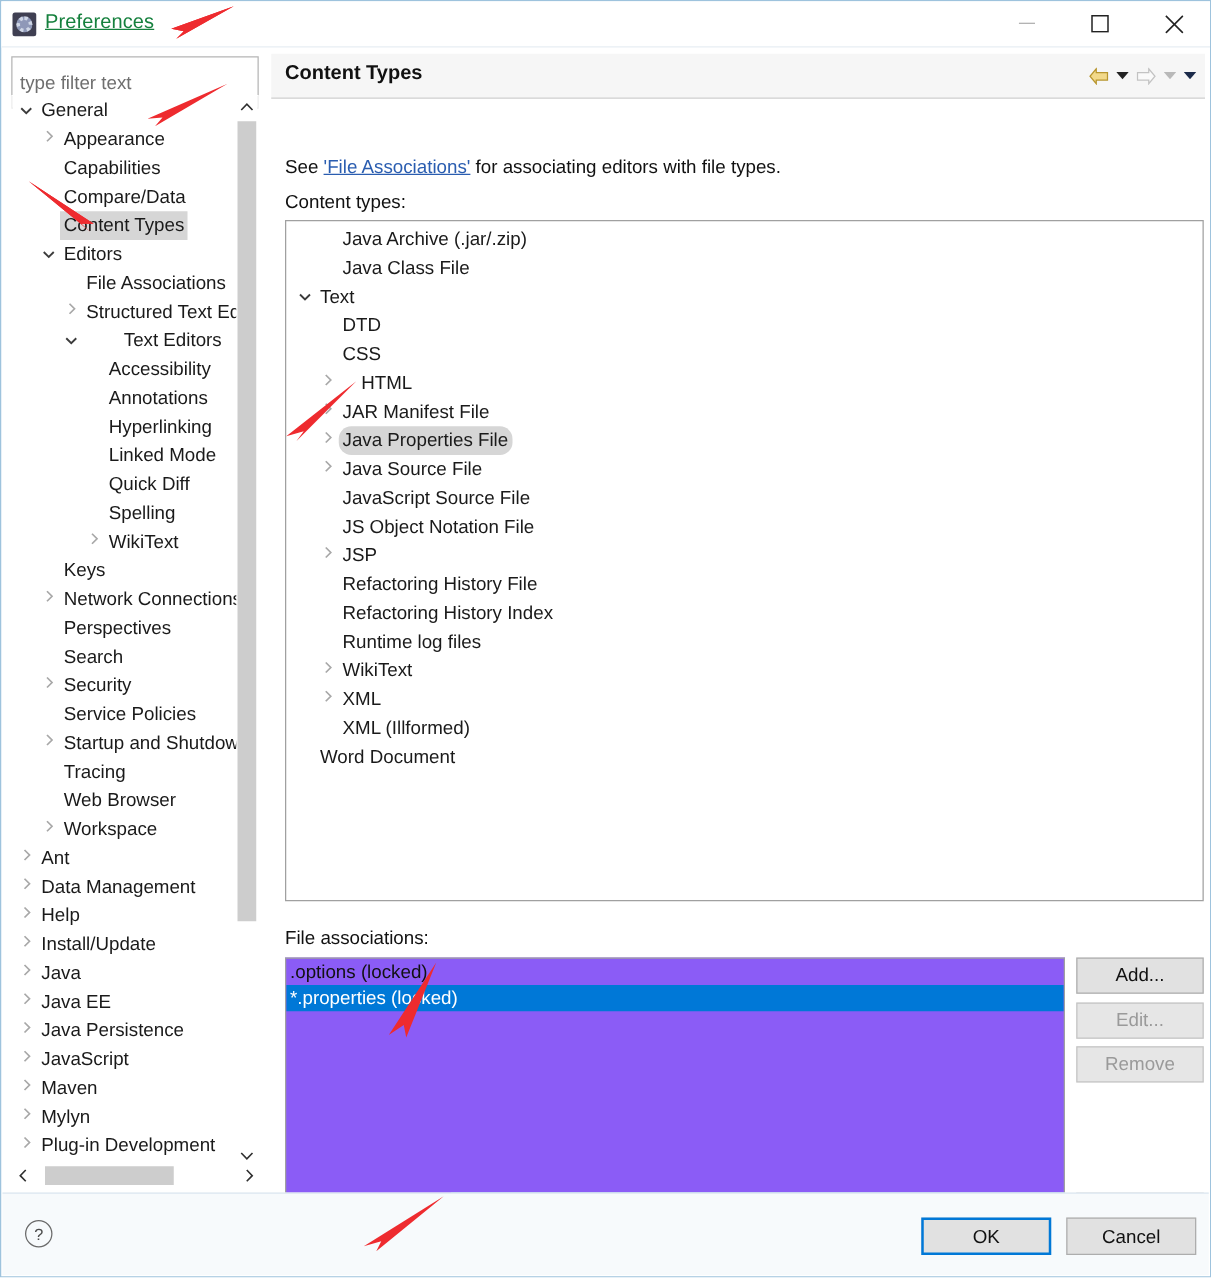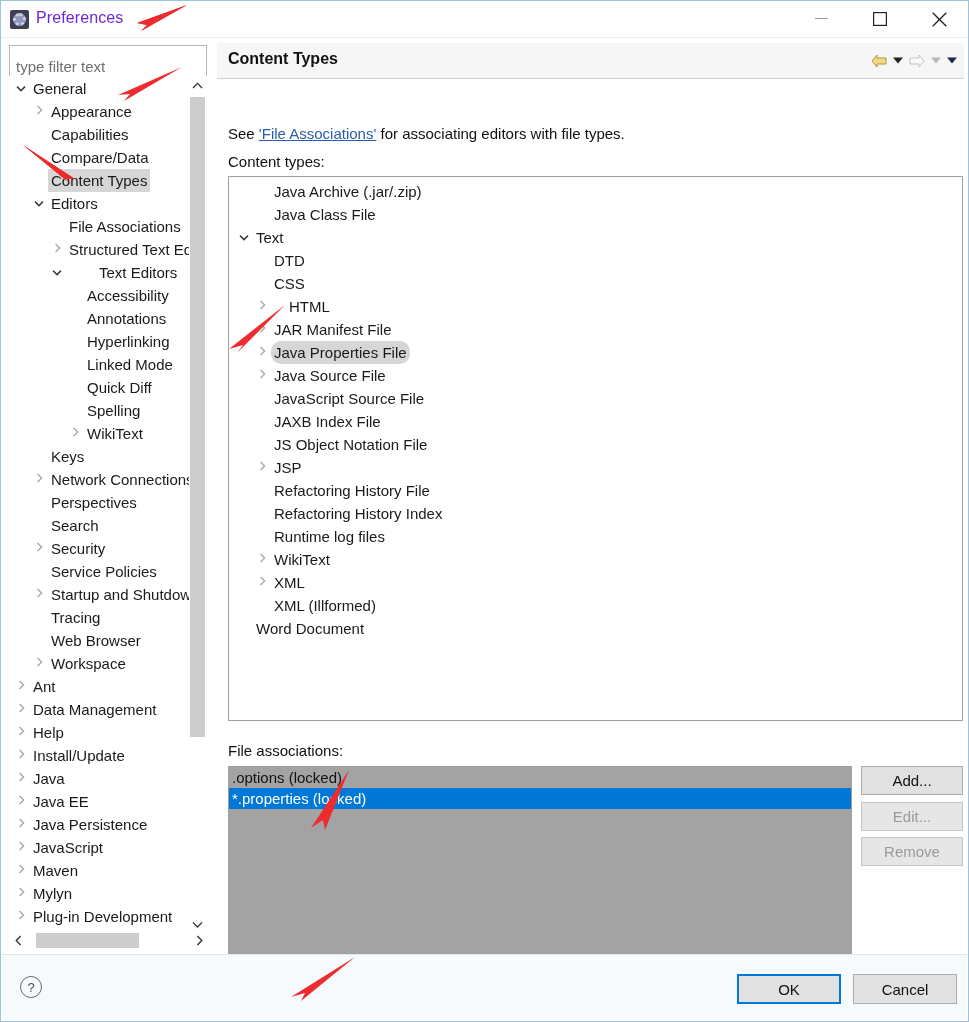--- a/index.html
+++ b/index.html
@@ -49,22 +49,23 @@
     width: 13px; height: 13px;
     border-radius: 50%;
     border: 3px dotted #cfd6e6;
     box-sizing: border-box;
     background: #8f98b8;
   }
   #title-text {
     position: absolute;
     left: 35px; top: 8px;
     font-size: 16px;
-    color: #6d28d9;
+    color: #15803d;
     letter-spacing: 0.1px;
+    text-decoration: underline;
   }
   .winbtn {
     position: absolute;
     top: 0;
     width: 46px; height: 36px;
     display: flex;
     align-items: center;
     justify-content: center;
     color: #555555;
   }
@@ -289,21 +290,21 @@
     left: 11px; top: 663px;
     font-size: 15px;
     color: #111111;
   }
   #fa-box {
     position: absolute;
     left: 11px; top: 687px;
     width: 624px;
     height: 209px;
     border: 1px solid #a0a0a0;
-    background: #a3a3a3;
+    background: #8b5cf6;
     box-sizing: border-box;
     overflow: hidden;
   }
   .farow {
     height: 21px;
     line-height: 21px;
     font-size: 15px;
     padding-left: 3px;
     color: #111111;
     white-space: nowrap;
@@ -611,21 +612,20 @@
             <div class="ctnode"><span class="ctarrow" style="left: 26px;"><svg width="7" height="10" viewBox="0 0 7 10">
                   <polyline points="1.6,1 5.6,5 1.6,9" fill="none" stroke="#a8a8a8" stroke-width="1.4"></polyline>
                 </svg></span><span class="ctlabel" style="margin-left: 42px;">JAR Manifest File</span></div>
             <div class="ctnode sel"><span class="ctarrow" style="left: 26px;"><svg width="7" height="10" viewBox="0 0 7 10">
                   <polyline points="1.6,1 5.6,5 1.6,9" fill="none" stroke="#a8a8a8" stroke-width="1.4"></polyline>
                 </svg></span><span class="ctlabel" style="margin-left: 42px; border-radius: 10px;">Java Properties File</span></div>
             <div class="ctnode"><span class="ctarrow" style="left: 26px;"><svg width="7" height="10" viewBox="0 0 7 10">
                   <polyline points="1.6,1 5.6,5 1.6,9" fill="none" stroke="#a8a8a8" stroke-width="1.4"></polyline>
                 </svg></span><span class="ctlabel" style="margin-left: 42px;">Java Source File</span></div>
             <div class="ctnode"><span class="ctlabel" style="margin-left: 42px;">JavaScript Source File</span></div>
-            <div class="ctnode"><span class="ctlabel" style="margin-left: 42px;">JAXB Index File</span></div>
             <div class="ctnode"><span class="ctlabel" style="margin-left: 42px;">JS Object Notation File</span></div>
             <div class="ctnode"><span class="ctarrow" style="left: 26px;"><svg width="7" height="10" viewBox="0 0 7 10">
                   <polyline points="1.6,1 5.6,5 1.6,9" fill="none" stroke="#a8a8a8" stroke-width="1.4"></polyline>
                 </svg></span><span class="ctlabel" style="margin-left: 42px;">JSP</span></div>
             <div class="ctnode"><span class="ctlabel" style="margin-left: 42px;">Refactoring History File</span></div>
             <div class="ctnode"><span class="ctlabel" style="margin-left: 42px;">Refactoring History Index</span></div>
             <div class="ctnode"><span class="ctlabel" style="margin-left: 42px;">Runtime log files</span></div>
             <div class="ctnode"><span class="ctarrow" style="left: 26px;"><svg width="7" height="10" viewBox="0 0 7 10">
                   <polyline points="1.6,1 5.6,5 1.6,9" fill="none" stroke="#a8a8a8" stroke-width="1.4"></polyline>
                 </svg></span><span class="ctlabel" style="margin-left: 42px;">WikiText</span></div>

